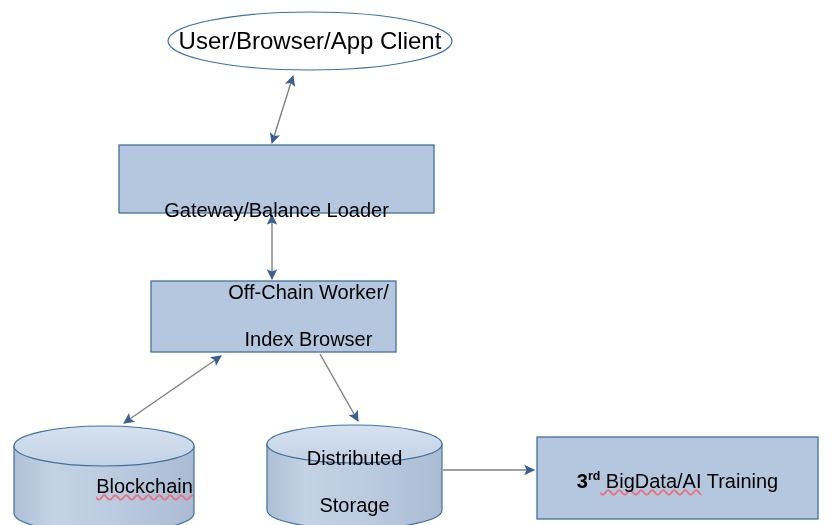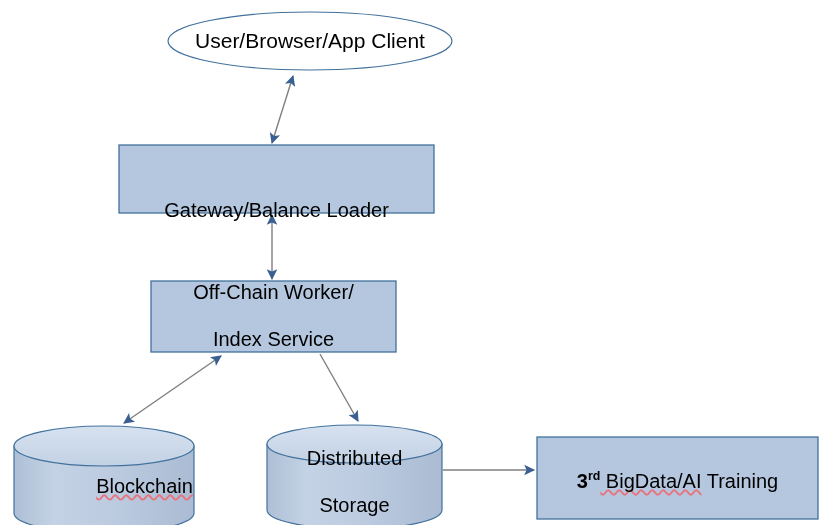--- a/index.html
+++ b/index.html
@@ -38,37 +38,38 @@
     line-height: 1.18;
     white-space: pre-line;
     pointer-events: none;
   }
   
   #client-node-label {
     left: 168px;
     top: 14px;
     width: 284px;
     height: 54px;
-    font-size: 21px;
+    font-size: 24px;
   }
   
   #gateway-node-label {
     left: 119px;
     top: 145px;
     width: 315px;
     height: 68px;
     font-size: 20px;
     margin-top: 32px;
   }
   #worker-node-label {
     left: 151px;
     top: 281px;
     width: 245px;
     height: 71px;
     font-size: 20px;
+    padding-left: 35px;
   }
   #bigdata-node-label {
     left: 537px;
     top: 437px;
     width: 281px;
     height: 66px;
     font-size: 20px;
   }
   
   #blockchain-node-label {
@@ -154,21 +155,21 @@
     <line x1="443" y1="470" x2="534" y2="470" stroke="#7f7f7f" stroke-width="1.4" marker-end="url(#arrowEnd)"></line>
   </svg>
 
   <div class="node-label" id="client-node-label">User/Browser/App Client</div>
 
   <div class="node-label" id="gateway-node-label">Gateway/Balance Loader</div>
 
   <div class="node-label" id="worker-node-label">
     <div>
       <div>Off-Chain Worker/</div>
-      <div>Index Service</div>
+      <div>Index Browser</div>
     </div>
   </div>
 
   <div class="node-label" id="blockchain-node-label">
     <span class="spell-error">Blockchain</span>
   </div>
 
   <div class="node-label" id="storage-node-label">
     <div>
       <div>Distributed</div>

